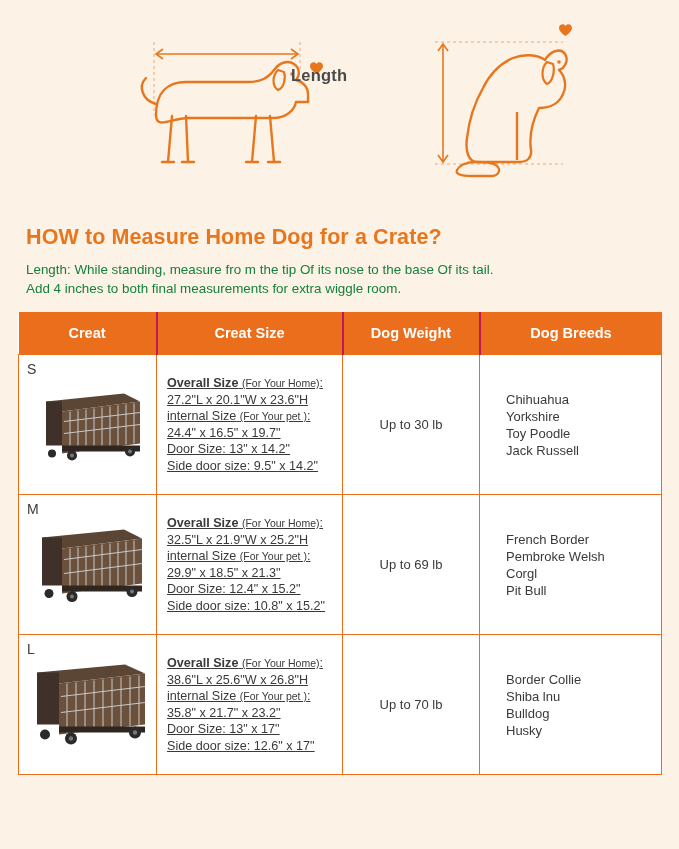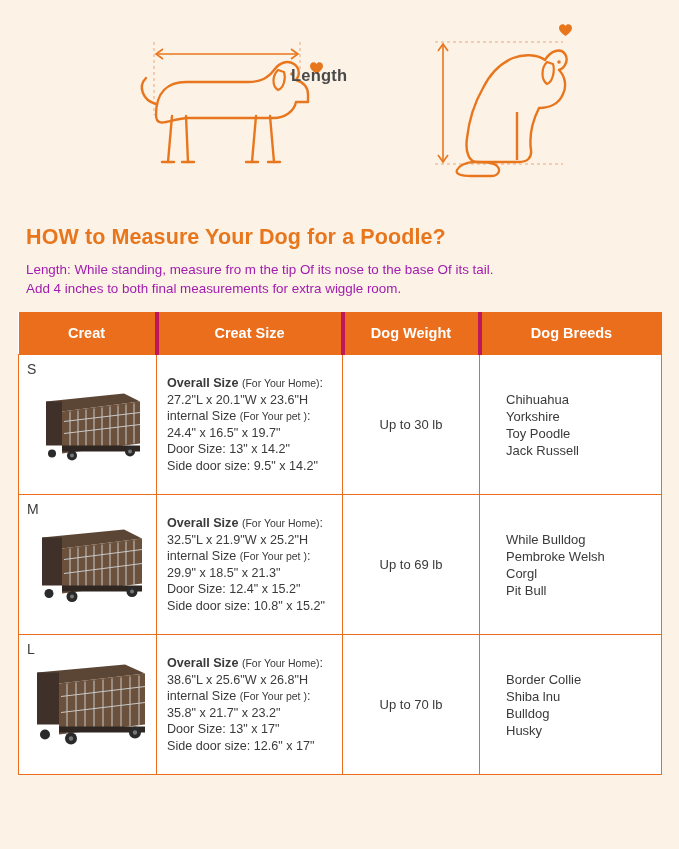--- a/index.html
+++ b/index.html
@@ -48,39 +48,39 @@
     font-size: 21.5px;
     font-weight: bold;
     color: #e8761c;
     margin: 10px 0 10px 8px;
     letter-spacing: .1px;
   }
   .intro {
     margin: 0 0 0 8px;
     font-size: 13.4px;
     line-height: 19px;
-    color: #a21caf;
+    color: #15803d;
   }
   .intro div { white-space: nowrap; }
 
   
   table {
     margin-top: 14px;
     border-collapse: collapse;
     width: 643px;
     table-layout: fixed;
     background: #fff;
   }
   thead th {
     background: #ea6e1b;
     color: #ffffff;
     font-size: 14.5px;
     font-weight: bold;
     padding: 13px 4px;
-    border-right: 4px solid #be185d;
+    border-right: 2px solid #be185d;
     text-align: center;
   }
   thead th:last-child { border-right: none; }
 
   tbody td {
     border: 1px solid #ea6e1b;
     vertical-align: middle;
     font-size: 12.6px;
     color: #3a3a3a;
   }
@@ -104,20 +104,21 @@
   .crate-img {
     position: absolute;
     left: 50%;
     top: 50%;
     transform: translate(-50%, -50%);
   }
 
   .cell-size {
     padding: 20px 10px;
     line-height: 16.5px;
+    text-decoration: underline;
   }
   .cell-size .sz-label { font-weight: bold; }
   .cell-size .sz-small { font-size: 10.5px; }
 
   .cell-weight {
     text-align: center;
     font-size: 13px;
   }
   .cell-breeds {
     padding: 6px 10px 6px 26px;
@@ -193,21 +194,21 @@
         <path d="M134,42 C128,48 128,60 134,64 C140,62 142,50 140,44 Z" stroke="#e8761c" stroke-width="2.2" fill="none"></path>
 
         <circle cx="146" cy="42" r="1.8" fill="#e8761c"></circle>
 
         <path d="M146,8 C146,4 151,3 152.5,6 C154,3 159,4 159,8 C159,12 152.5,16 152.5,16 C152.5,16 146,12 146,8 Z" fill="#e8761c"></path>
       </svg>
 
     </div>
   </div>
 
-  <h1 class="heading">HOW to Measure Your Dog for a Poodle?</h1>
+  <h1 class="heading">HOW to Measure Home Dog for a Crate?</h1>
   <div class="intro">
     <div>Length: While standing, measure fro m the tip Of its nose to the base Of its tail.</div>
     <div>Add 4 inches to both final measurements for extra wiggle room.</div>
   </div>
 
   <table>
     <colgroup>
       <col class="col-crate">
         <col class="col-size">
         <col class="col-weight">
@@ -315,21 +316,21 @@
           <div>
             <span>internal Size</span>
             <span class="sz-small">(For Your pet )</span>:
           </div>
           <div>29.9" x 18.5" x 21.3"</div>
           <div>Door Size: 12.4" x 15.2"</div>
           <div>Side door size: 10.8" x 15.2"</div>
         </td>
         <td class="cell-weight">Up to 69 lb</td>
         <td class="cell-breeds">
-          <div>While Bulldog</div>
+          <div>French Border</div>
           <div>Pembroke Welsh</div>
           <div>Corgl</div>
           <div>Pit Bull</div>
         </td>
       </tr>
 
       <tr>
         <td class="cell-crate">
           <span class="crate-letter">L</span>
           <span class="crate-img">

